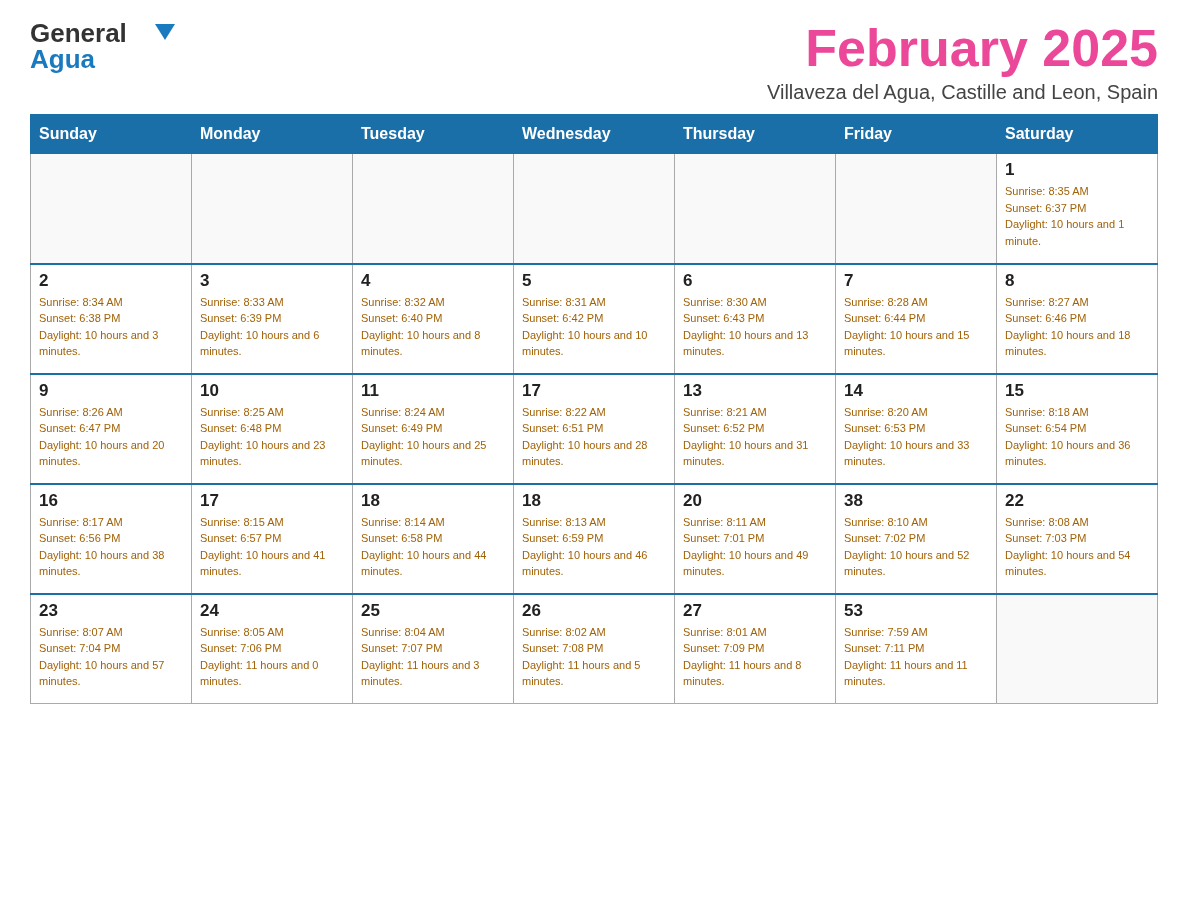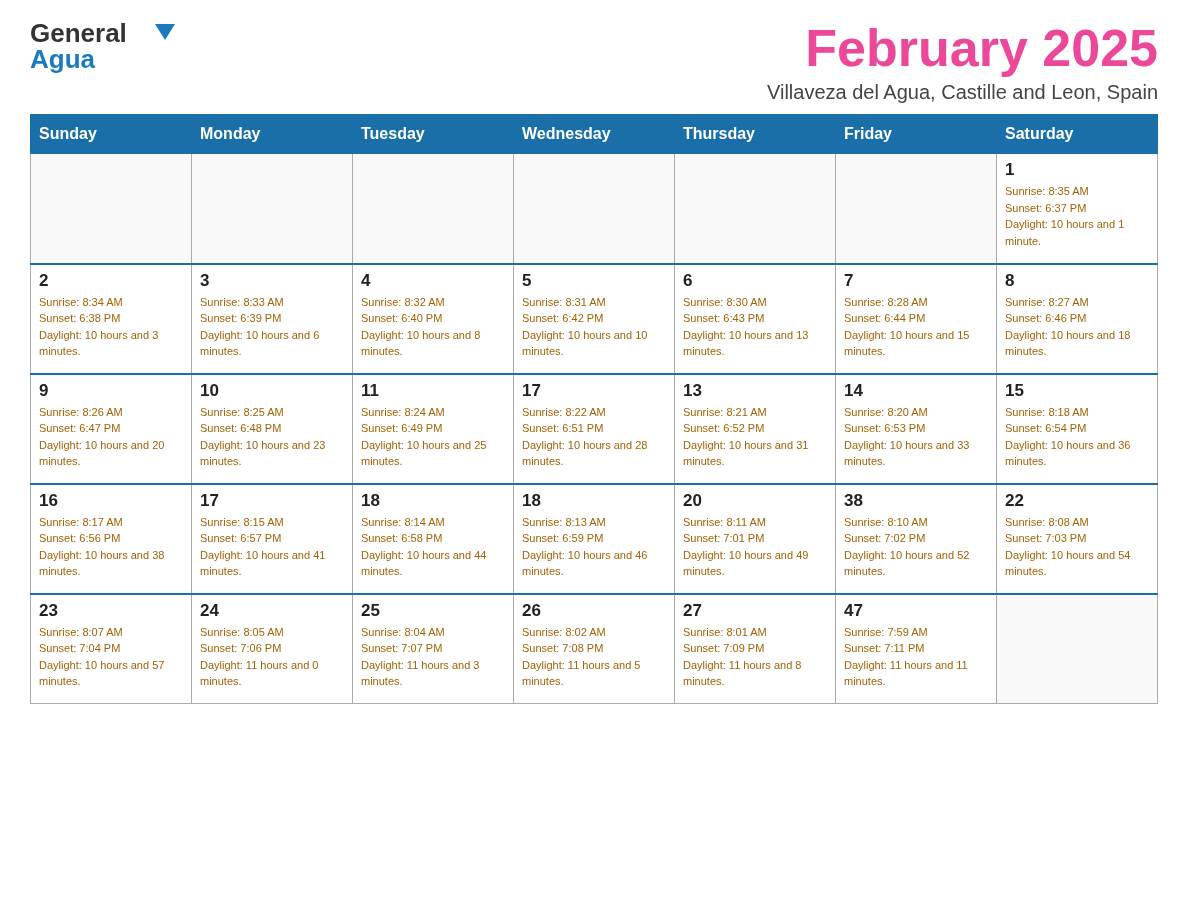--- a/index.html
+++ b/index.html
@@ -247,19 +247,19 @@
         </td>
         <td>
           <span class="day-number">26</span>
           <div class="day-info">Sunrise: 8:02 AM<br>Sunset: 7:08 PM<br>Daylight: 11 hours and 5 minutes.</div>
         </td>
         <td>
           <span class="day-number">27</span>
           <div class="day-info">Sunrise: 8:01 AM<br>Sunset: 7:09 PM<br>Daylight: 11 hours and 8 minutes.</div>
         </td>
         <td>
-          <span class="day-number">47</span>
+          <span class="day-number">53</span>
           <div class="day-info">Sunrise: 7:59 AM<br>Sunset: 7:11 PM<br>Daylight: 11 hours and 11 minutes.</div>
         </td>
         <td class="empty"></td>
       </tr>
     </tbody>
 </table>
 
 </body></html>

